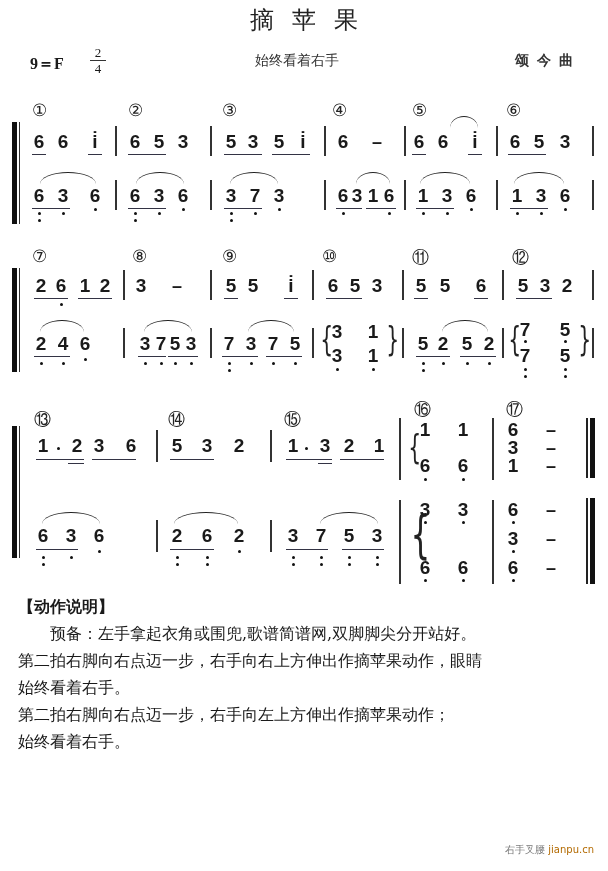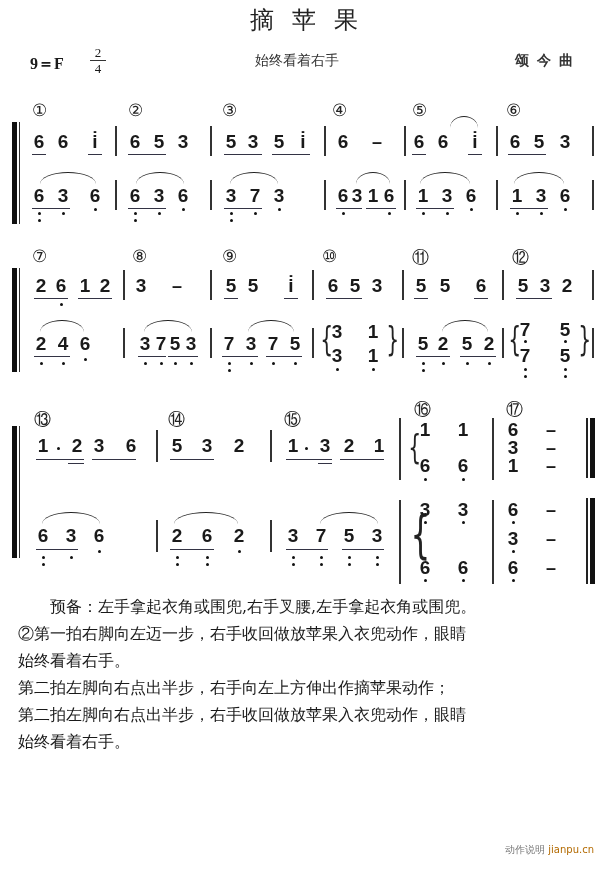--- a/index.html
+++ b/index.html
@@ -410,24 +410,24 @@
   <div class="note" style="left:506px;top:558px;">6</div>
   <div class="dot" style="left:512px;top:521px;"></div>
   <div class="dot" style="left:512px;top:550px;"></div>
   <div class="dot" style="left:512px;top:579px;"></div>
   <div class="dash" style="left:544px;top:500px;">–</div>
   <div class="dash" style="left:544px;top:529px;">–</div>
   <div class="dash" style="left:544px;top:558px;">–</div>
 </div>
 
 <div class="instructions">
-  <div class="instr-line indent">预备：左手拿起衣角或围兜,右手叉腰,左手拿起衣角或围兜。</div>
-  <div class="instr-line">②第一拍右脚向左迈一步，右手收回做放苹果入衣兜动作，眼睛</div>
+  <div class="instr-heading">【动作说明】</div>
+  <div class="instr-line indent">预备：左手拿起衣角或围兜,歌谱简谱网,双脚脚尖分开站好。</div>
+  <div class="instr-line">第二拍右脚向右点迈一步，右手向右上方伸出作摘苹果动作，眼睛</div>
   <div class="instr-line">始终看着右手。</div>
-  <div class="instr-line">第二拍左脚向右点出半步，右手向左上方伸出作摘苹果动作；</div>
-  <div class="instr-line">第二拍左脚向右点出半步，右手收回做放苹果入衣兜动作，眼睛</div>
+  <div class="instr-line">第二拍右脚向右点迈一步，右手向左上方伸出作摘苹果动作；</div>
   <div class="instr-line">始终看着右手。</div>
 </div>
 
 <div class="watermark">
-  <span>动作说明</span>
+  <span>右手叉腰</span>
   <span class="site">jianpu.cn</span>
 </div>
 
 </body></html>

